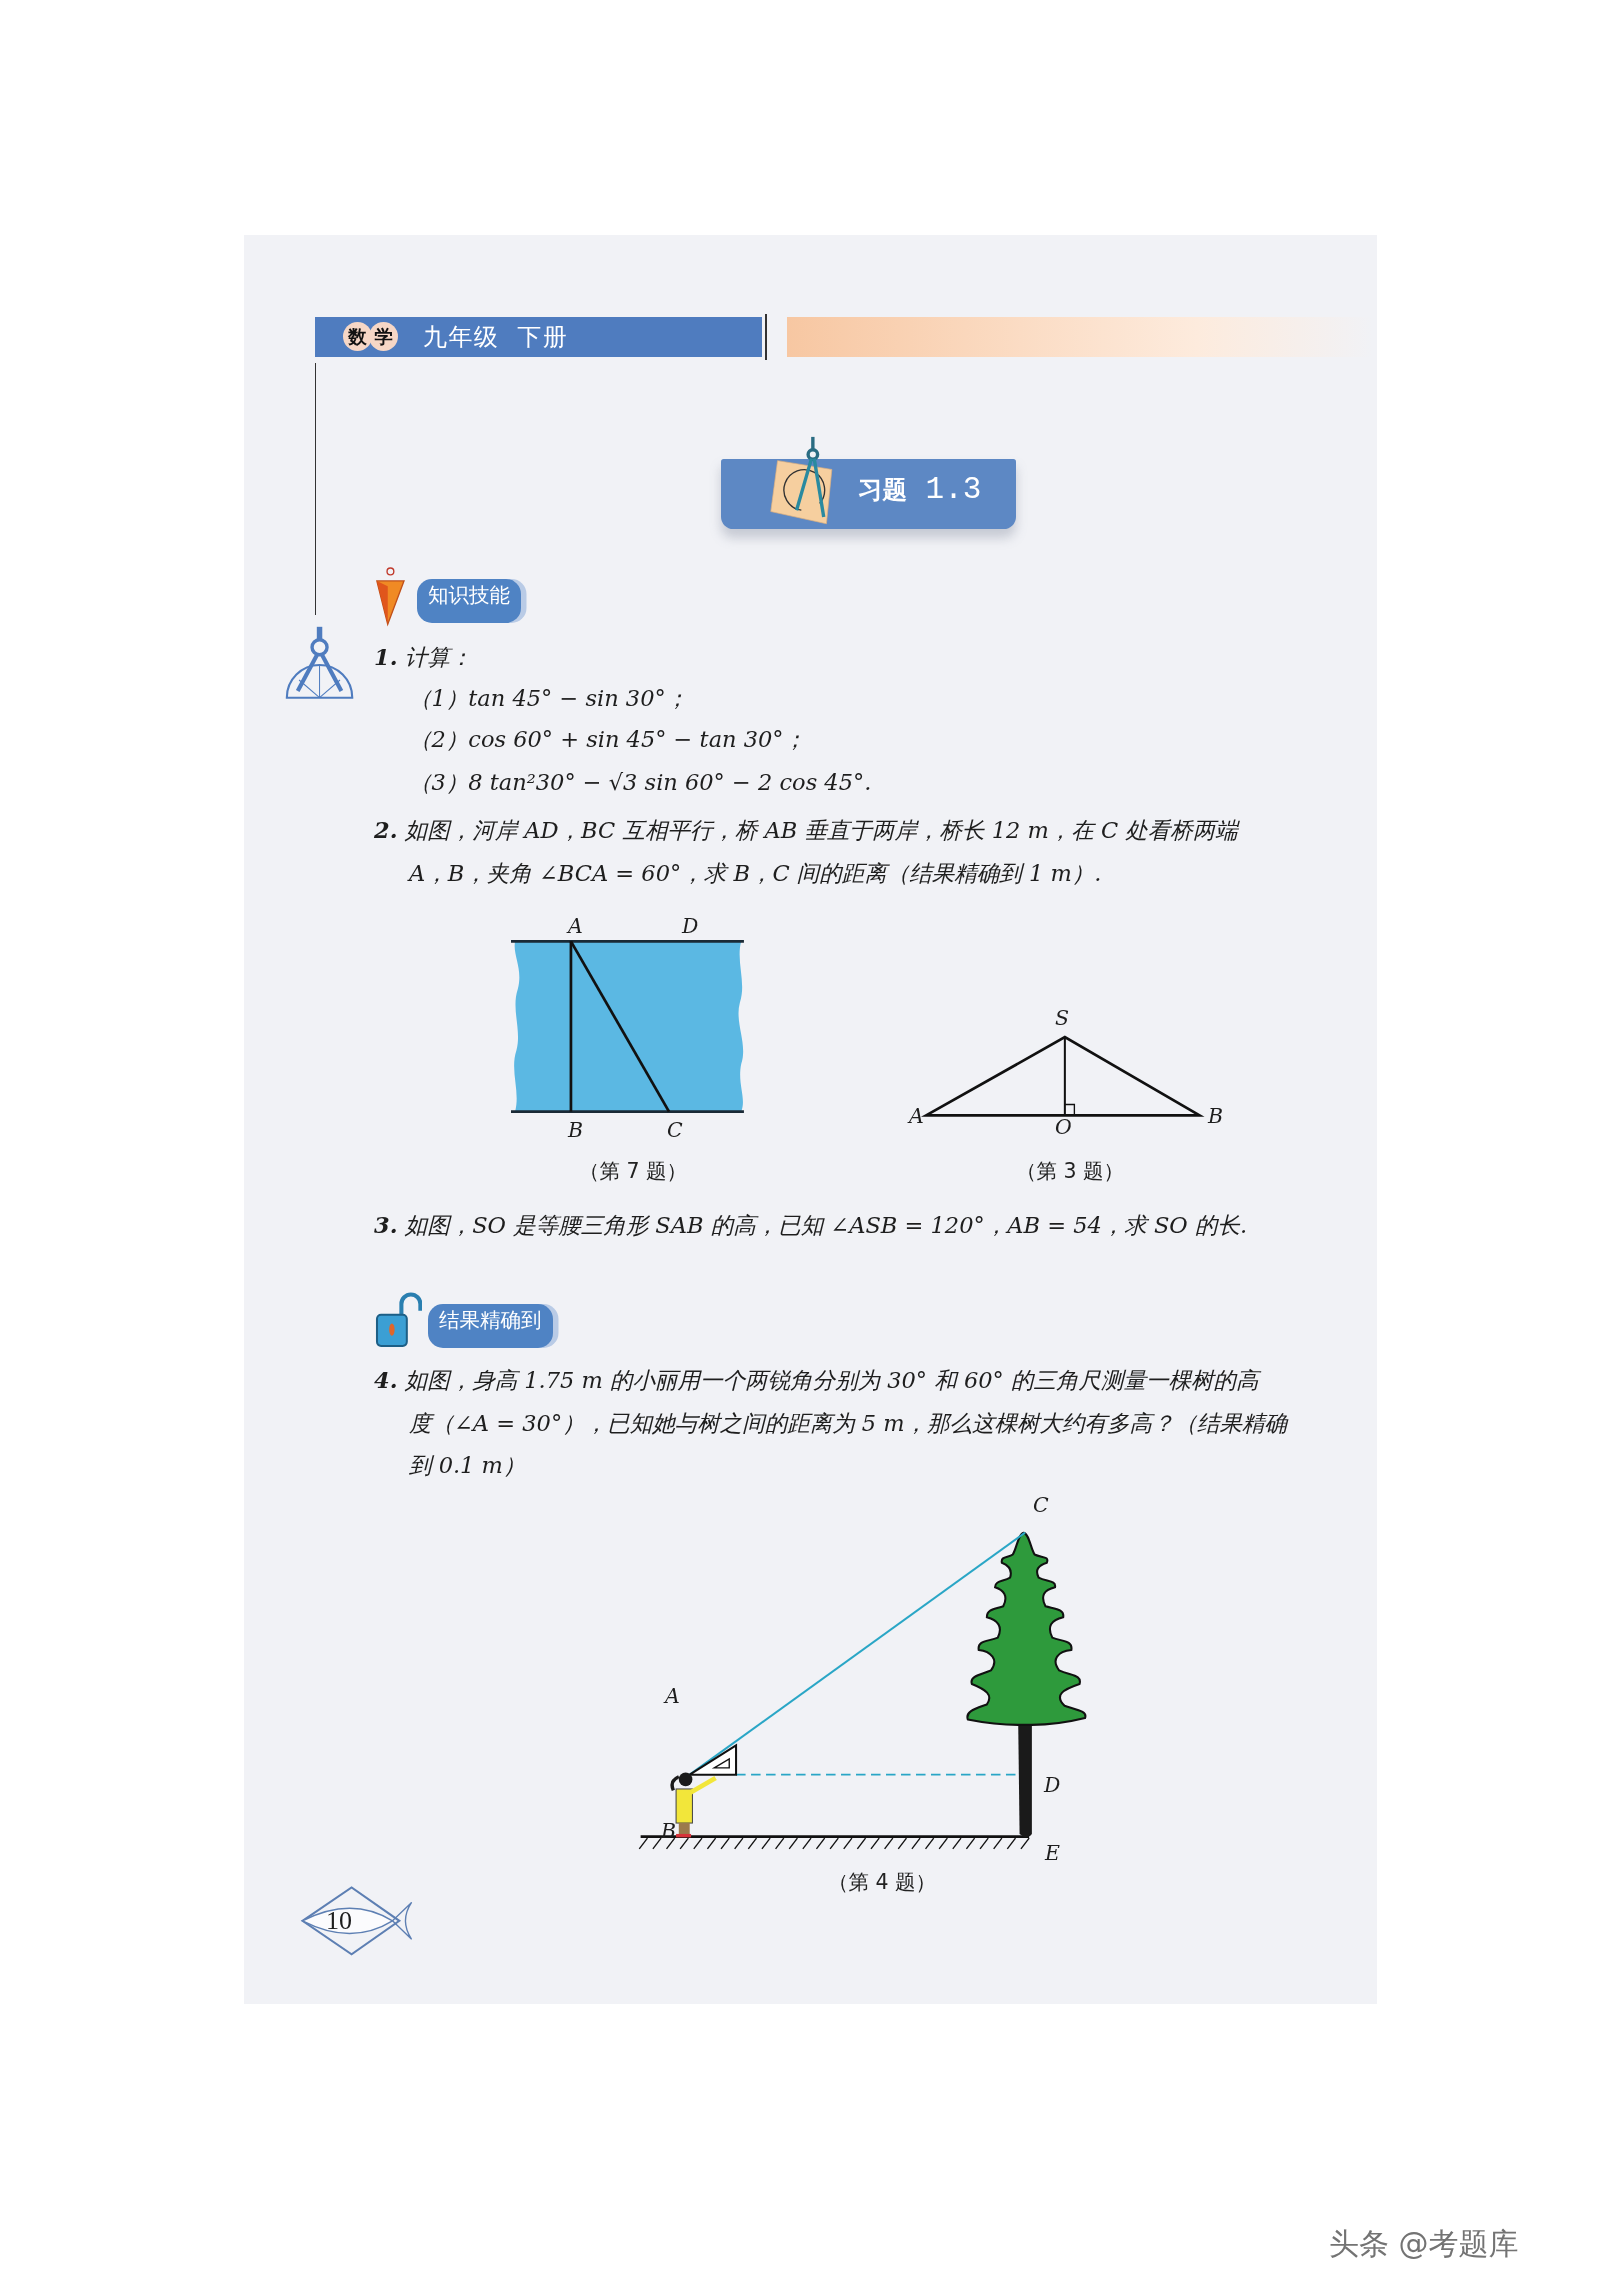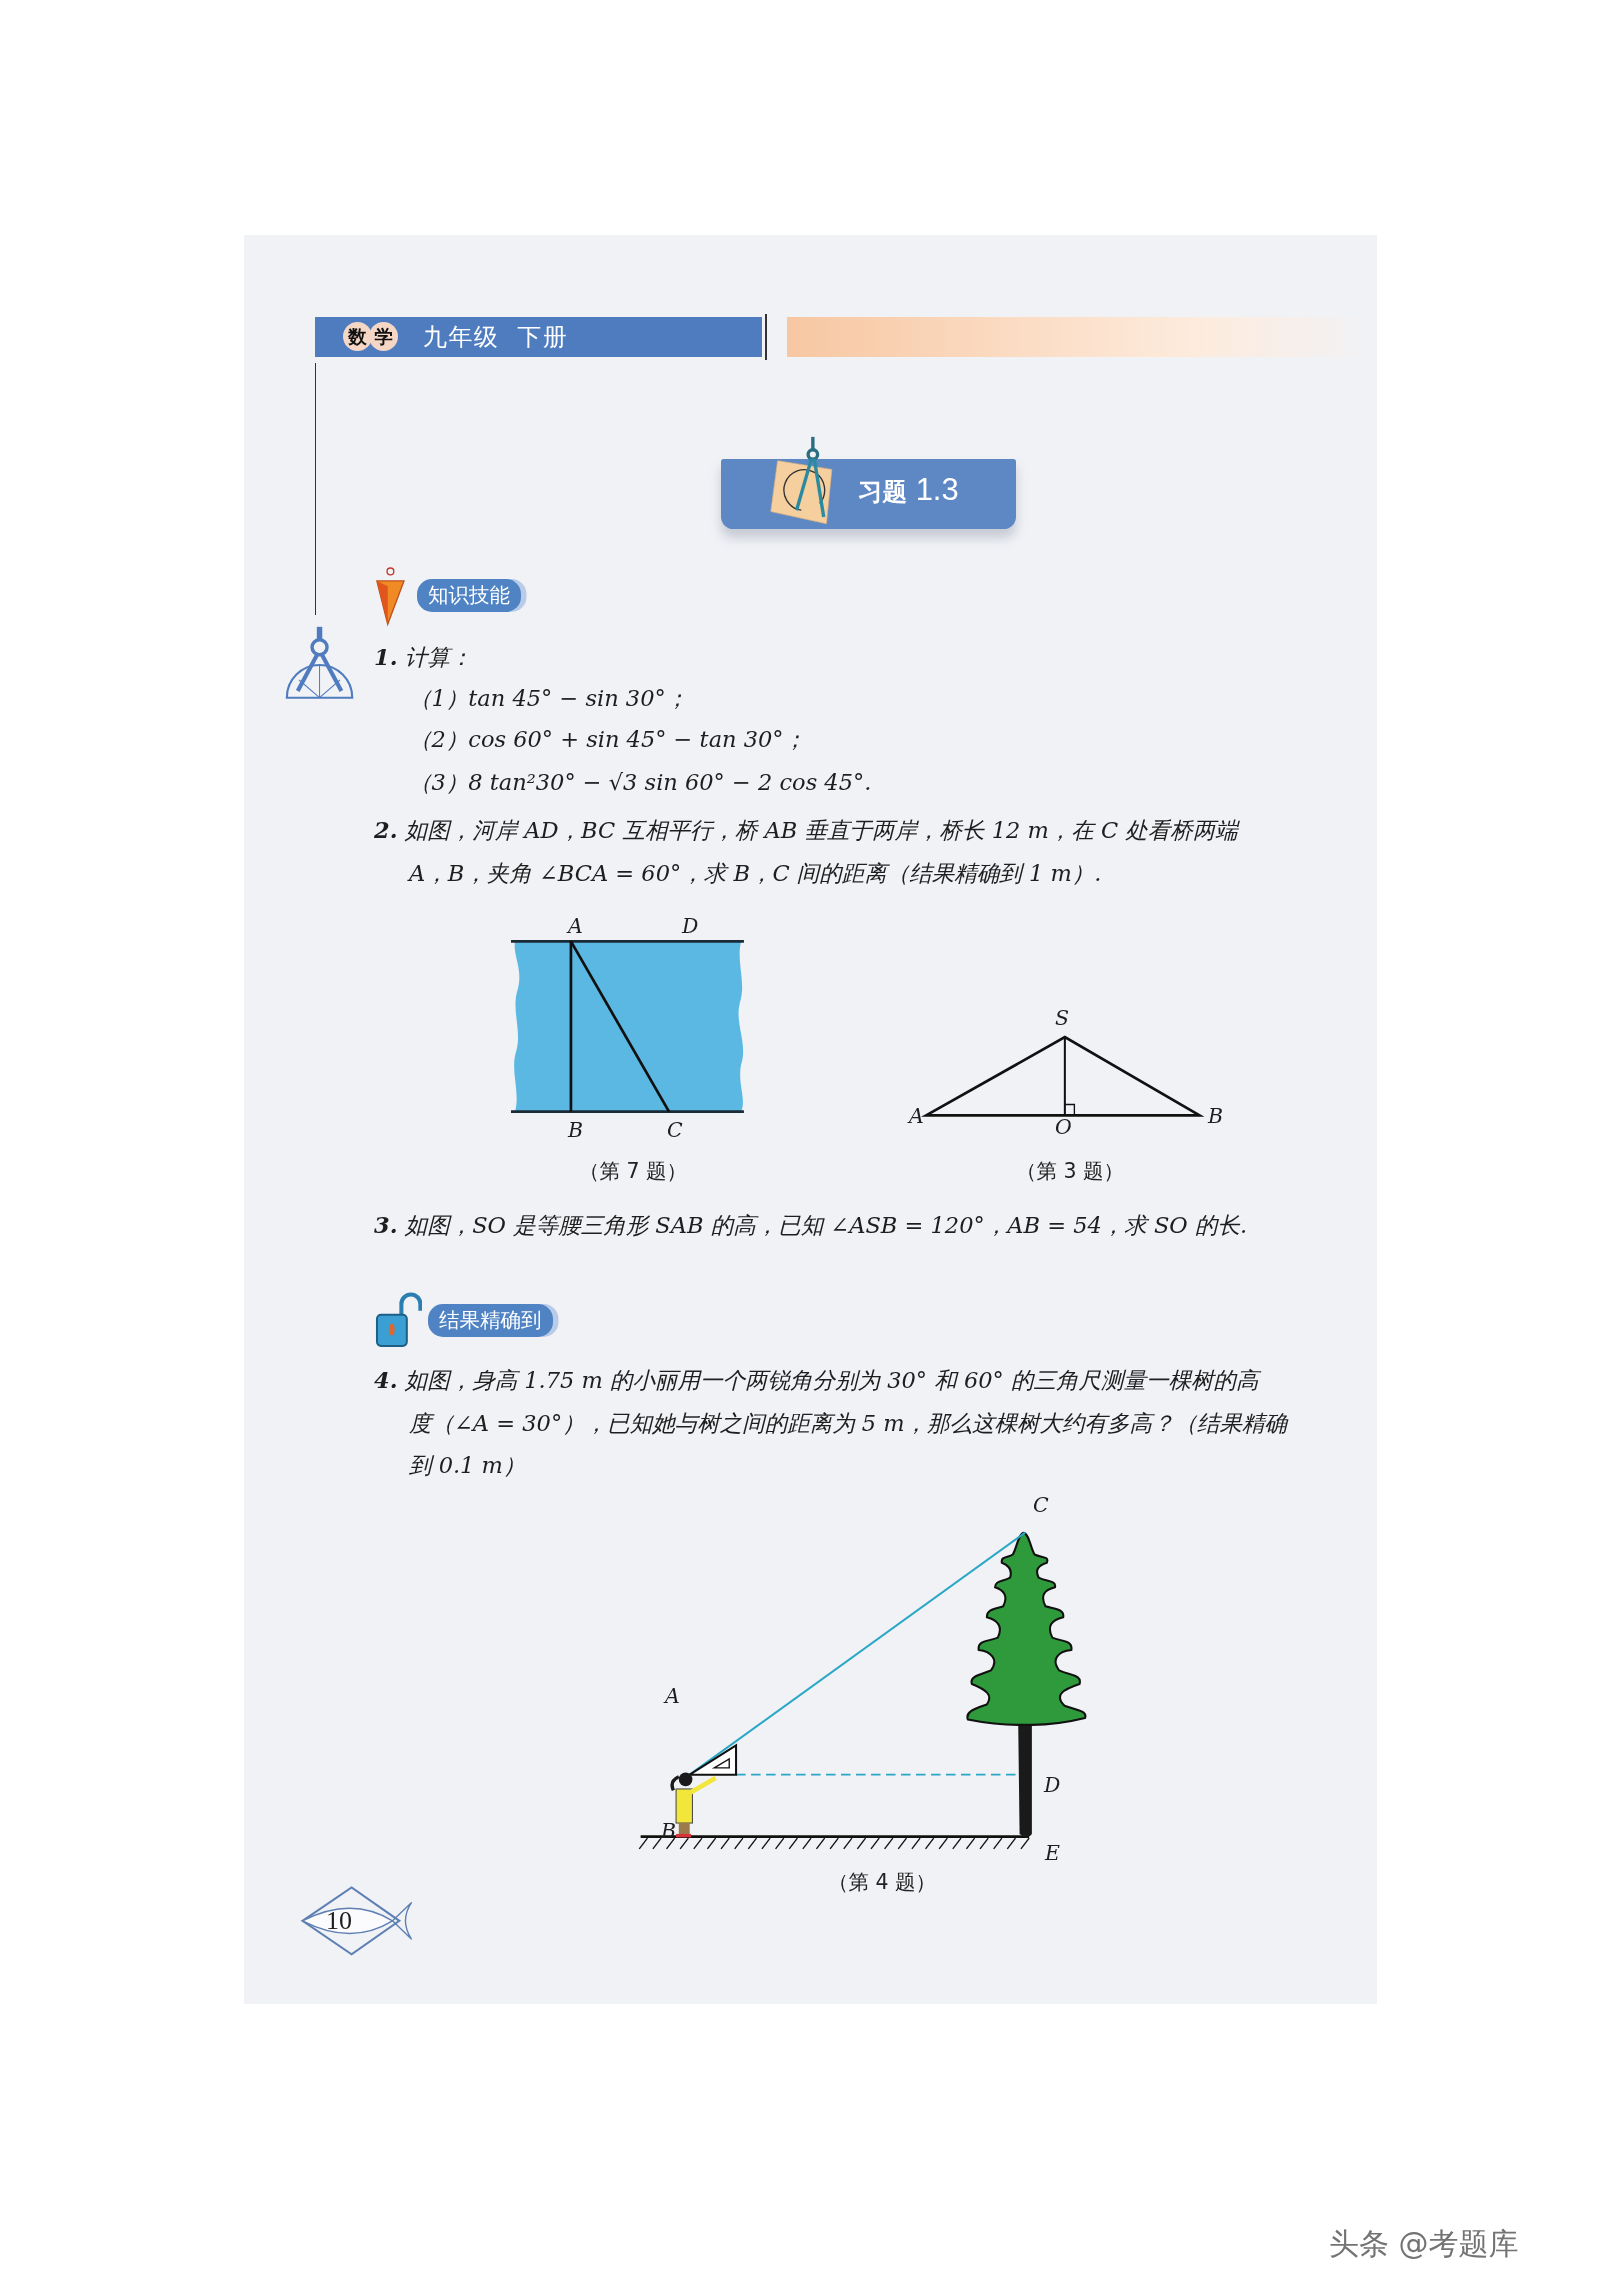--- a/index.html
+++ b/index.html
@@ -13,25 +13,25 @@
   .hdr-orange{left:787px;top:317px;width:586px;height:40px;
       background:linear-gradient(90deg,#f7c7a2 0%,#fbdcc4 40%,#fdebdd 70%,rgba(246,240,236,0) 100%);}
   .hdr-left-line{left:315px;top:363px;width:1.4px;height:252px;background:#333;}
   .subj{left:343px;top:322px;height:30px;display:flex;}
   .subj span{width:29px;height:29px;border-radius:50%;background:#f6d7c6;color:#111;
       font-family:"DejaVu Sans",sans-serif;font-weight:bold;font-size:18.4px;line-height:29px;text-align:center;margin-right:-2.7px;}
   .grade{left:423px;top:321px;color:#fff;font-family:"DejaVu Sans",sans-serif;font-size:24px;letter-spacing:1.4px;white-space:pre;}
   
   .title-box{left:721px;top:459px;width:295px;height:70px;background:#5d88c4;
       border-radius:2.7px 2.7px 12.3px 12.3px;box-shadow:0 8.2px 11px rgba(120,130,150,.35);}
-  .title-text{left:858px;top:472px;color:#fff;font-family:Liberation Sans, sans-serif;font-size:31px;white-space:pre;}
+  .title-text{left:858px;top:472px;color:#fff;font-family:Liberation Mono, monospace;font-size:31px;white-space:pre;}
   .title-text .cn{font-size:24.5px;font-weight:bold;}
   
   .badge{border-radius:15px;background:#4f83c4;color:#fff;font-family:"DejaVu Sans",sans-serif;font-size:20.5px;
-      height:33px;line-height:33px;padding:0 11px;box-shadow:5.5px 0 0 #b9cbe6;}
+      height:44px;line-height:33px;padding:0 11px;box-shadow:5.5px 0 0 #b9cbe6;}
   
   .q{font-size:22.5px;line-height:27px;white-space:nowrap;font-style:italic;}
   .q b{font-weight:bold;}
   .cap{font-size:20.5px;font-family:"DejaVu Sans",sans-serif;color:#222;}
   .lbl{font-style:italic;font-size:20.5px;}
   .pg{font-size:26px;font-family:Liberation Serif, serif;}
   .wm{font-family:"DejaVu Sans",sans-serif;font-size:30px;color:#737373;}
 </style>
 </head>
 <body>

